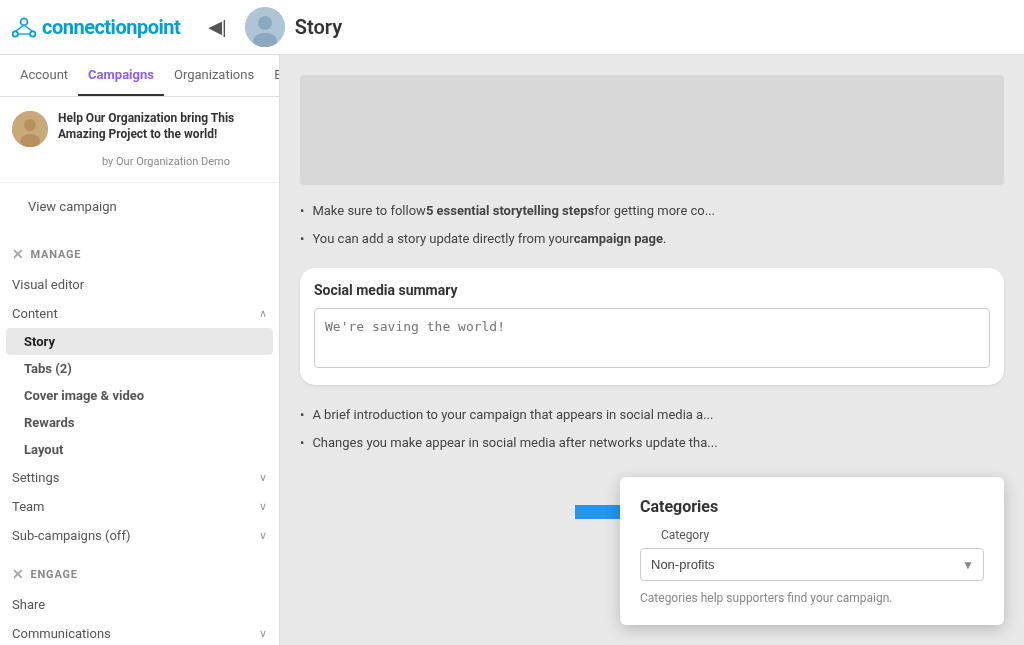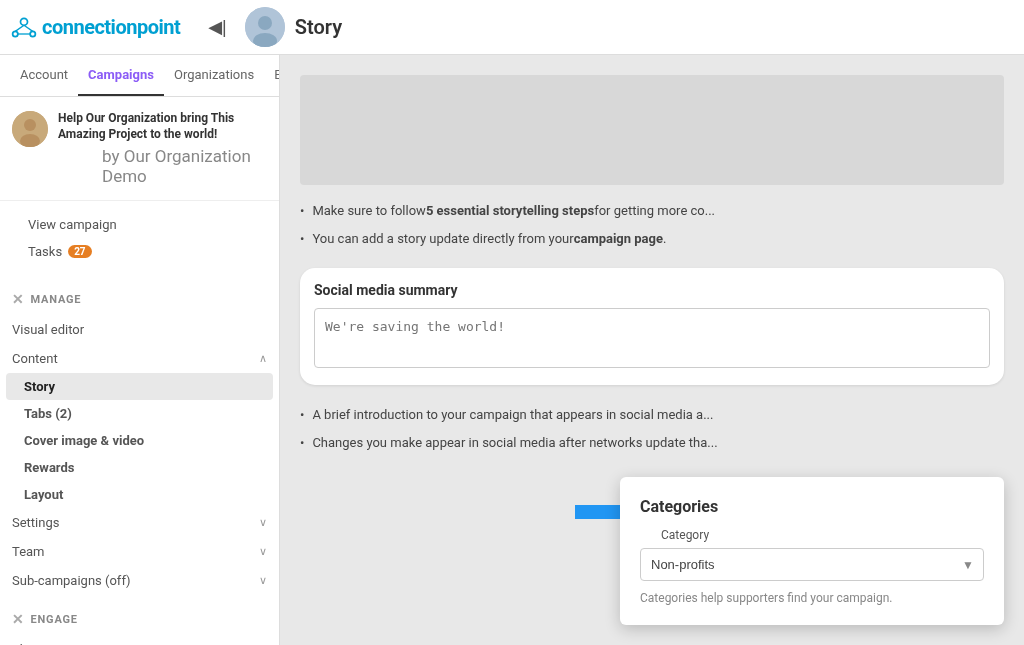--- a/index.html
+++ b/index.html
@@ -22,22 +22,22 @@
 
     
     .sidebar { width: 280px; background: #fff; border-right: 1px solid #ddd; display: flex; flex-direction: column; overflow-y: auto; flex-shrink: 0; }
     .sidebar-nav-tabs { display: flex; border-bottom: 1px solid #ddd; padding: 0 10px; }
     .sidebar-tab { padding: 12px 10px; color: #666; cursor: pointer; font-size: 13px; white-space: nowrap; border-bottom: 2px solid transparent; }
     .sidebar-tab.active { color: #8b5cf6; font-weight: 700; border-bottom: 2px solid #333; }
 
     .campaign-item { display: flex; align-items: flex-start; padding: 14px 12px; border-bottom: 1px solid #eee; }
     .campaign-avatar { width: 36px; height: 36px; border-radius: 50%; background: #c8a97a; margin-right: 10px; flex-shrink: 0; display: flex; align-items: center; justify-content: center; overflow: hidden; }
     .campaign-info { flex: 1; }
-    .campaign-title { font-size: 12px; font-weight: 700; color: #333; line-height: 1.3; margin-bottom: 4px; }
-    .campaign-by { font-size: 17px; color: #888; padding-left: 44px; }
+    .campaign-title { font-size: 12px; font-weight: 700; color: #333; line-height: 1.3; margin-bottom: 13px; }
+    .campaign-by { font-size: 11px; color: #888; padding-left: 44px; }
 
     .sidebar-links { padding: 10px 28px; }
     .sidebar-link { padding: 6px 0; color: #555; cursor: pointer; font-size: 13px; display: flex; align-items: center; gap: 6px; }
     .tasks-badge { background: #e67e22; color: #fff; border-radius: 10px; font-size: 10px; padding: 1px 6px; font-weight: 700; }
 
     .sidebar-section { padding: 8px 12px 4px; }
     .sidebar-section-header { display: flex; align-items: center; color: #888; font-size: 11px; font-weight: 700; letter-spacing: 0.8px; text-transform: uppercase; padding: 8px 0 4px; gap: 6px; }
     .sidebar-section-icon { color: #aaa; font-size: 14px; }
 
     .sidebar-menu-item { padding: 7px 12px; color: #555; cursor: pointer; font-size: 13px; display: flex; align-items: center; justify-content: space-between; }
@@ -118,24 +118,20 @@
         </svg>
       </div>
       <div class="campaign-info">
         <div class="campaign-title">Help Our Organization bring This Amazing Project to the world!</div>
         <div class="campaign-by">by Our Organization Demo</div>
       </div>
     </div>
 
     <div class="sidebar-links">
       <div class="sidebar-link">View campaign</div>
-      <div class="sidebar-link">
-        <span>Tasks</span>
-        <span class="tasks-badge">27</span>
-      </div>
     </div>
 
     <div class="sidebar-section">
       <div class="sidebar-section-header">
         <span class="sidebar-section-icon">✕</span>
         <span>MANAGE</span>
       </div>
     </div>
 
     <div class="sidebar-menu-item">

